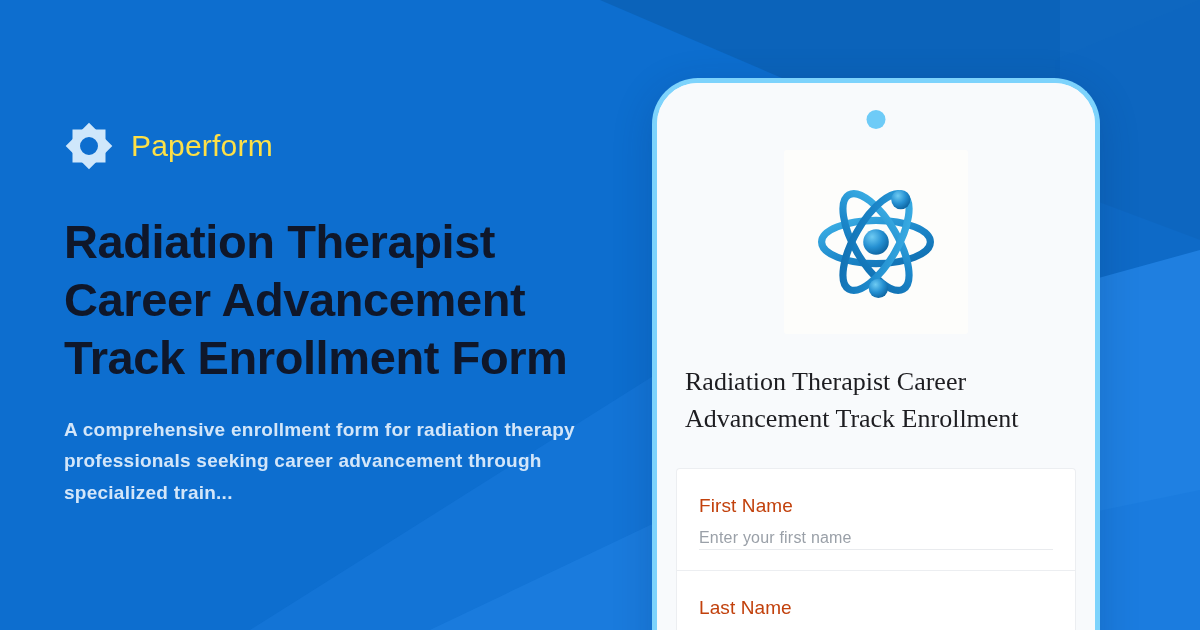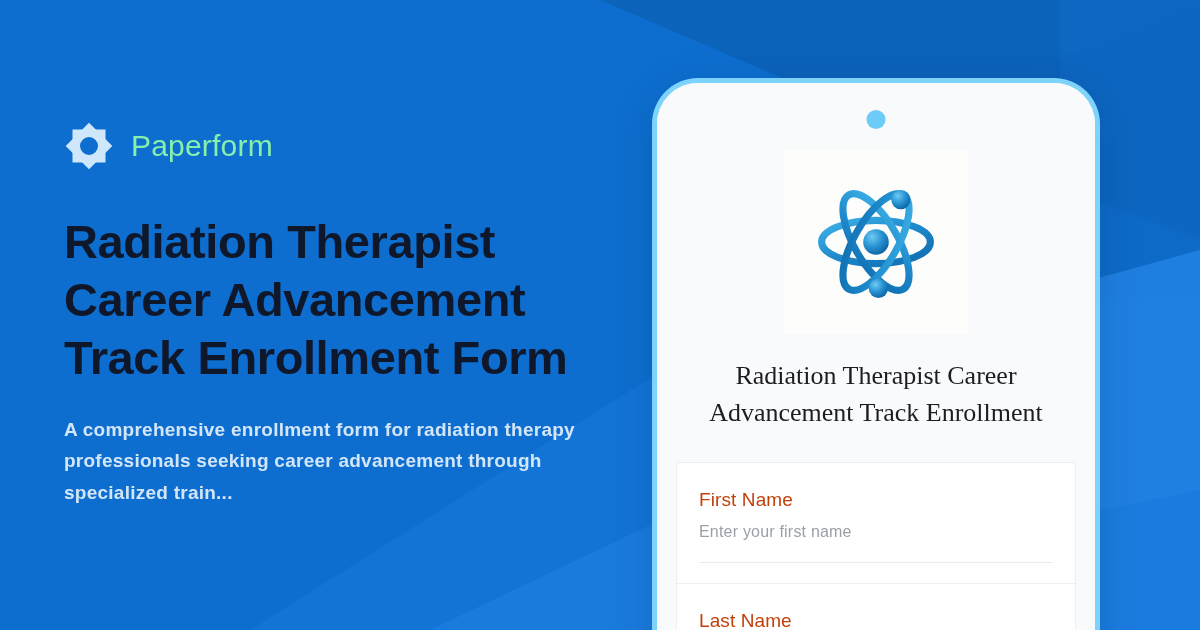--- a/index.html
+++ b/index.html
@@ -53,21 +53,21 @@
   }
 
   .brand-mark {
     width: 50px;
     height: 50px;
     flex: 0 0 50px;
     display: block;
   }
 
   .brand-name {
-    color: #86efac;
+    color: #fde047;
     font-size: 30px;
     letter-spacing: 0.2px;
     font-weight: 400;
     line-height: 1;
     white-space: nowrap;
   }
 
   .headline {
     color: #0f172a;
     font-size: 47px;
@@ -136,23 +136,22 @@
     justify-content: center;
   }
 
   .atom-svg { width: 160px; height: 160px; display: block; }
 
   .form-title {
     font-family: "Liberation Serif", serif;
     color: #1d1d21;
     font-size: 26px;
     line-height: 1.42;
-    text-align: center;
-    margin-top: 24px;
-    padding: 0 38px;
+    margin-top: 30px;
+    padding: 0 28px;
     font-weight: 400;
   }
 
   .form-fields {
     margin-top: 30px;
     width: 400px;
   }
 
   .field-card {
     background: #ffffff;
@@ -167,21 +166,21 @@
     color: #c2410c;
     font-size: 19px;
     font-weight: 400;
     letter-spacing: 0.1px;
     line-height: 1.2;
   }
 
   .field-input {
     margin-top: 10px;
     border-bottom: 1px solid #e9ebee;
-    padding-bottom: 21px;
+    padding-bottom: 2px;
   }
 
   .field-placeholder {
     color: #9aa0a8;
     font-size: 16px;
     letter-spacing: 0.2px;
     line-height: 1.2;
   }
 </style>
 </head>

